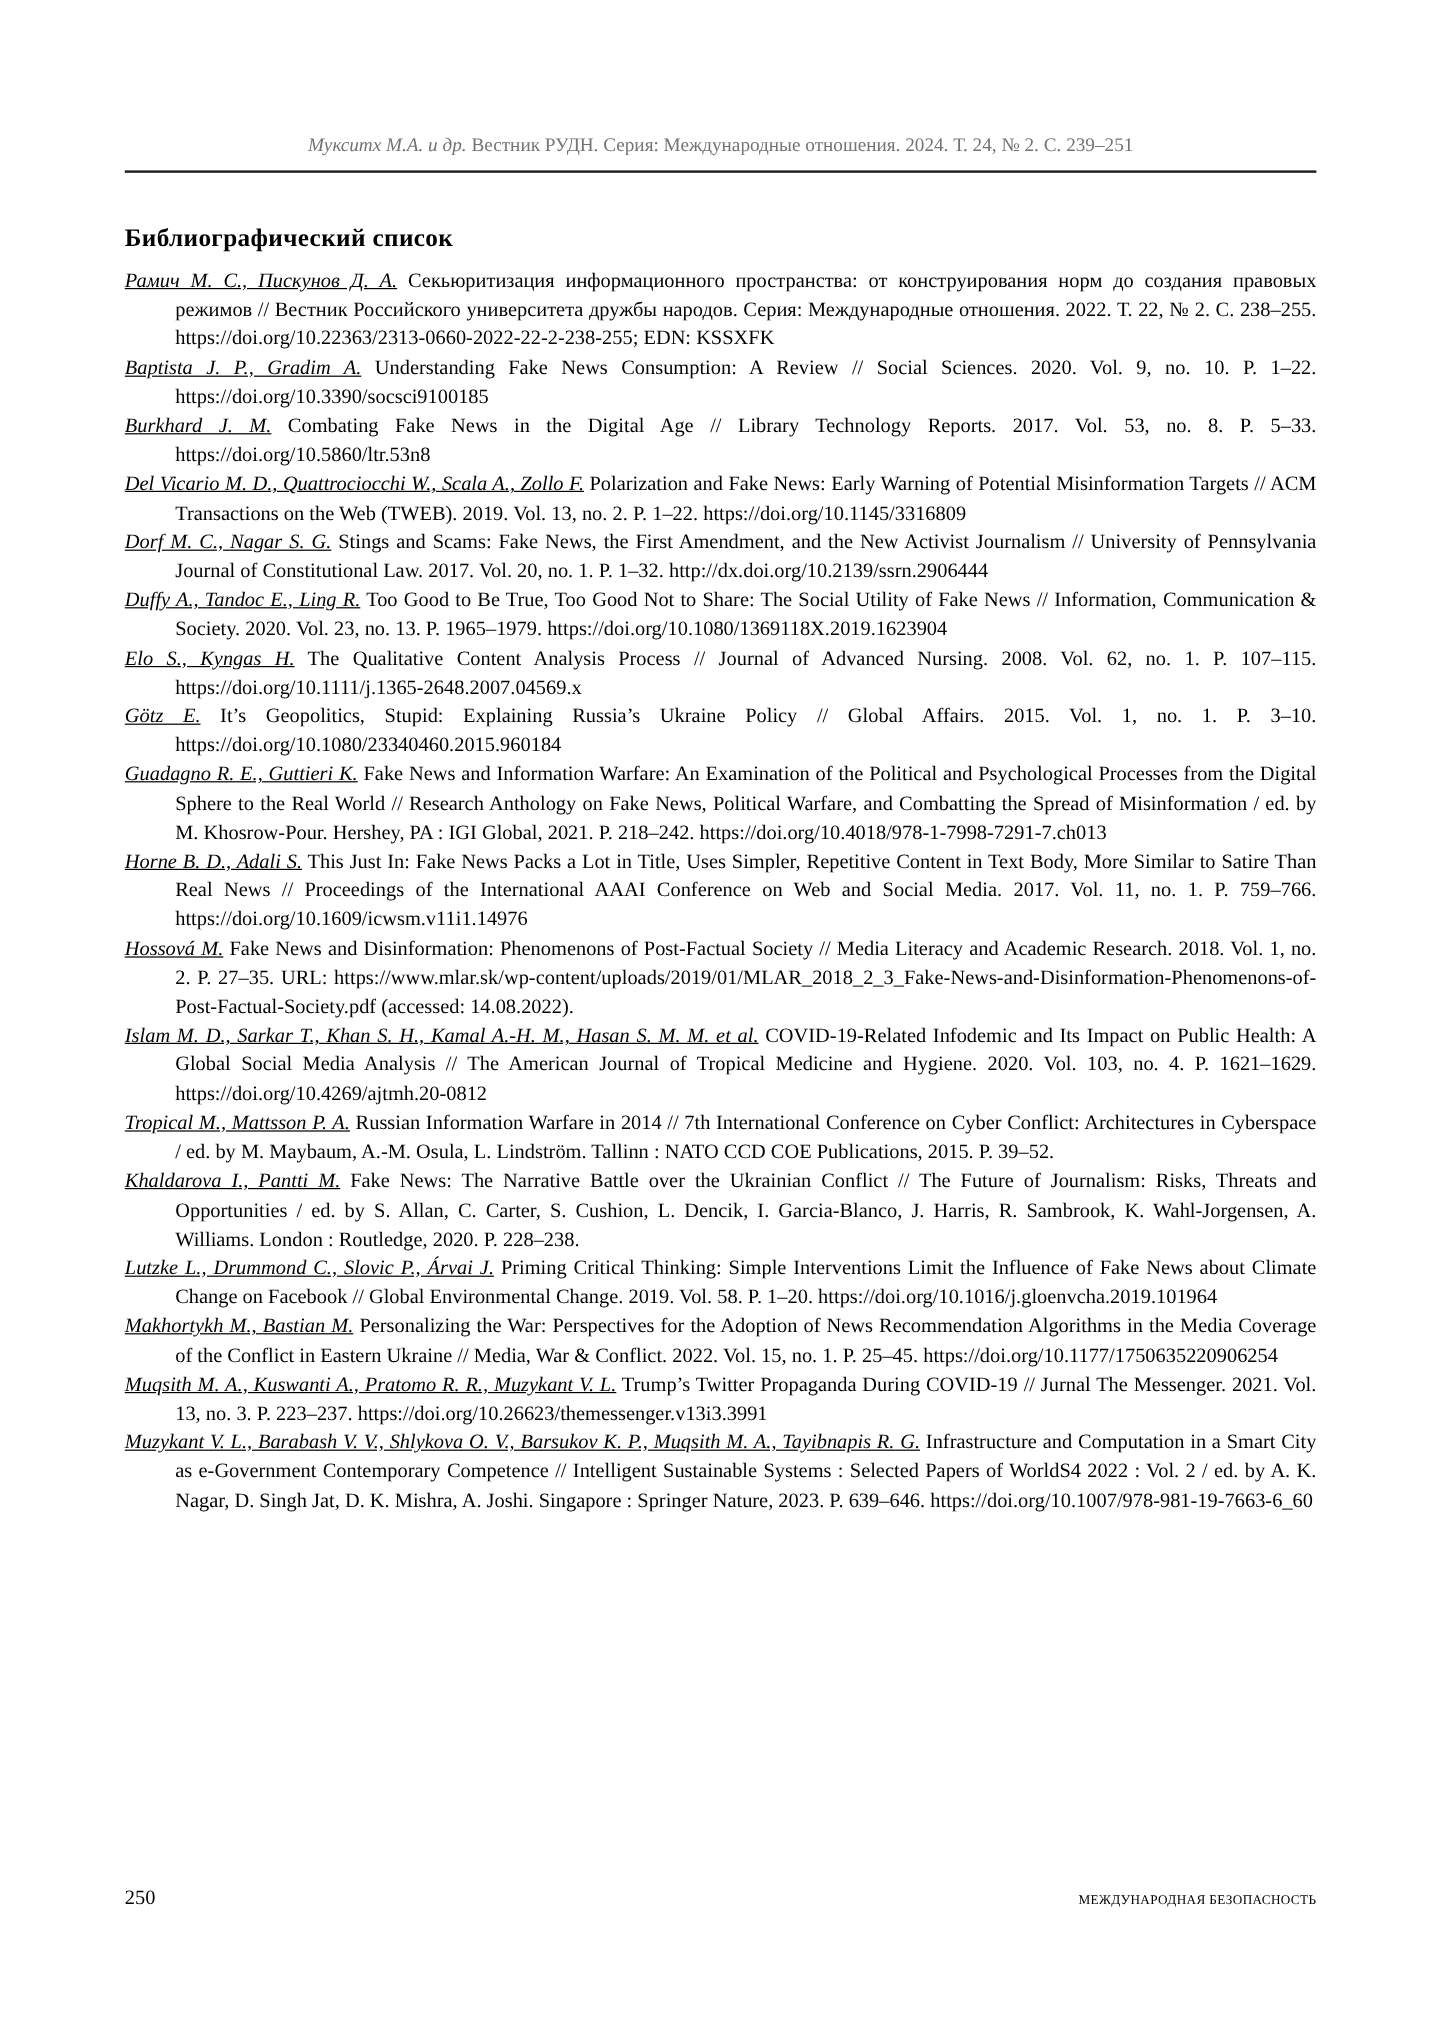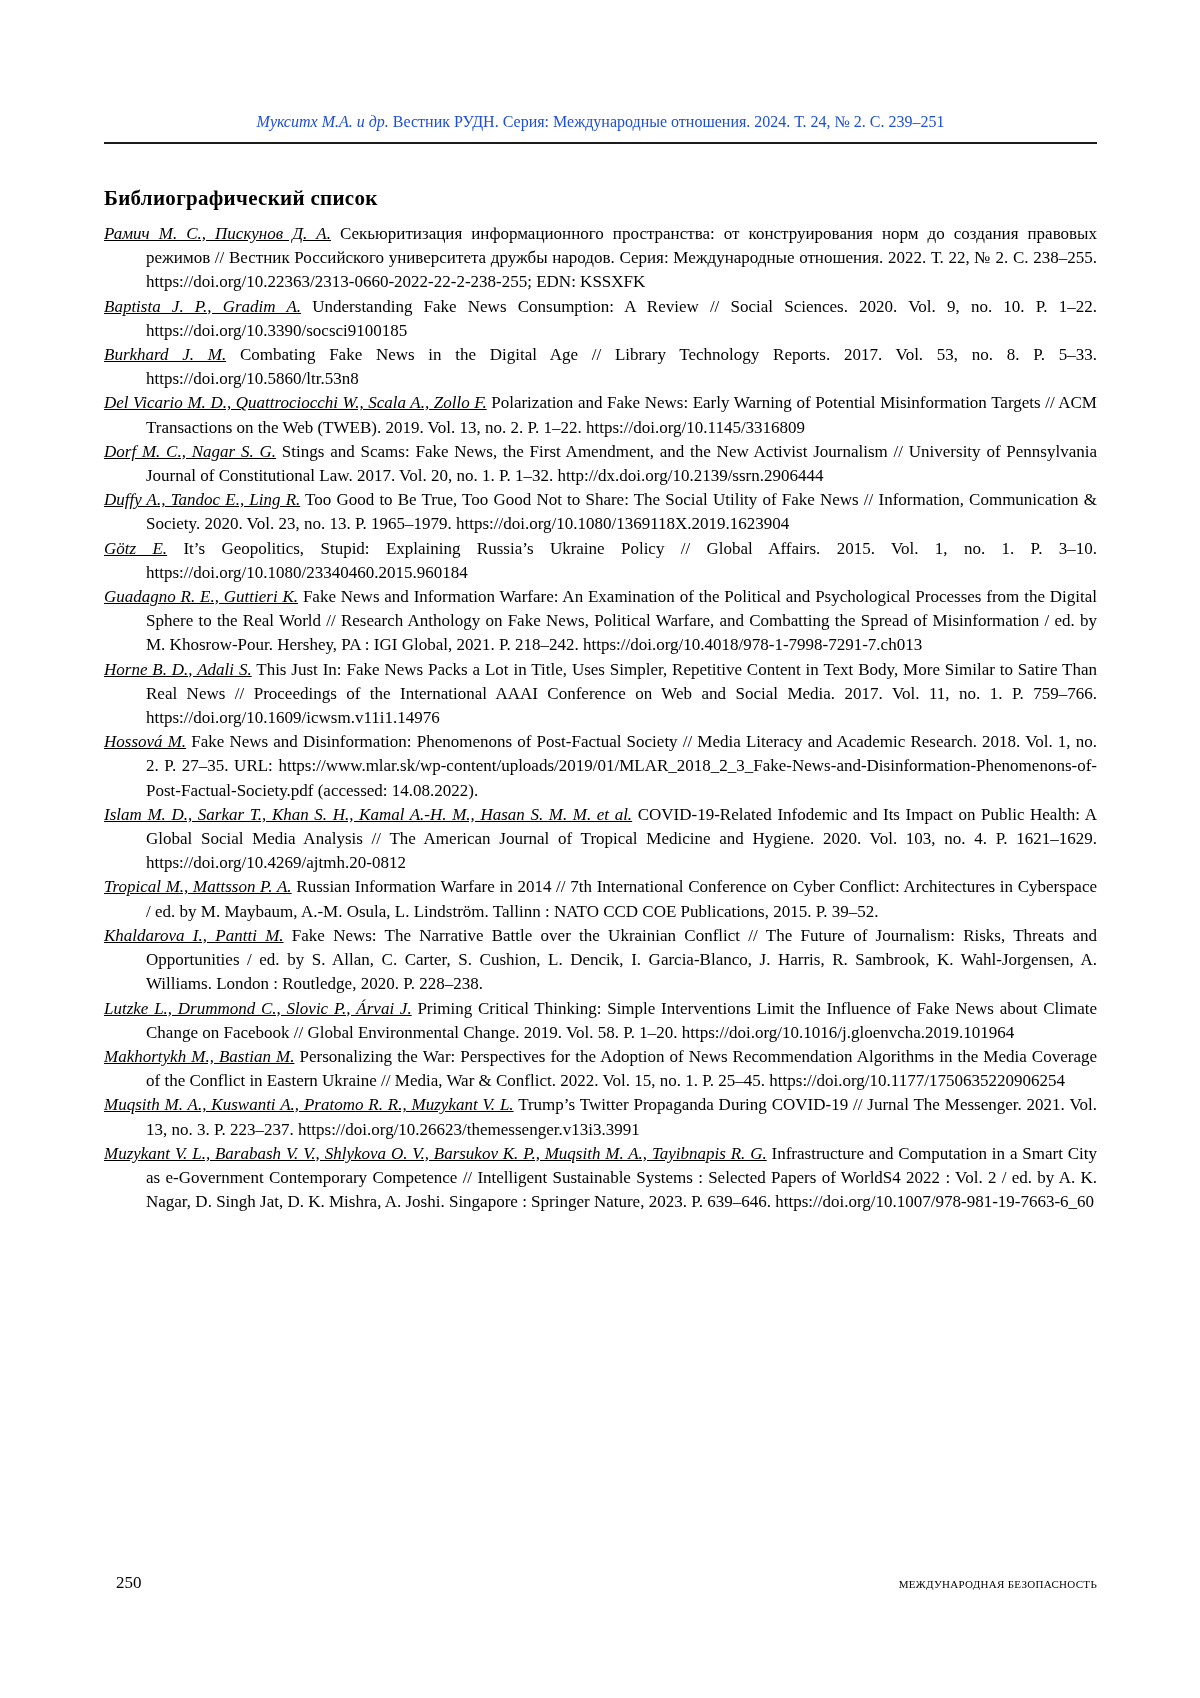--- a/index.html
+++ b/index.html
@@ -12,21 +12,21 @@
     font-family: "Liberation Serif", "DejaVu Serif", serif;
     box-sizing: border-box;
     padding: 112px 103px 0 104px;
     overflow: hidden;
   }
   .running-head {
     text-align: center;
     font-size: 16px;
     line-height: 20px;
     white-space: nowrap;
-    color: #1d4ed8;
+    color: #737373;
   }
   .rh-italic { font-style: italic; }
   .header-rule {
     border: none;
     border-top: 2px solid #1c1c1c;
     margin: 10px 0 0 0;
   }
   .section-title {
     font-size: 21px;
     font-weight: 700;
@@ -41,21 +41,21 @@
     text-align: justify;
   }
   .ref {
     margin: 0;
     padding-left: 42px;
     text-indent: -42px;
   }
   .ref-authors { font-style: italic; text-decoration: underline; }
   .page-footer {
     position: absolute;
-    left: 116px;
+    left: 104px;
     right: 103px;
     top: 1558px;
     display: flex;
     justify-content: space-between;
     align-items: baseline;
     font-size: 17px;
   }
   .footer-section {
     font-size: 11px;
     letter-spacing: 0.3px;
@@ -81,20 +81,21 @@
   <p class="ref"><span class="ref-authors">Baptista J. P., Gradim A.</span><span class="ref-text"> Understanding Fake News Consumption: A Review // Social Sciences. 2020. Vol. 9, no. 10. P. 1–22. https://doi.org/10.3390/socsci9100185</span></p>
 
   <p class="ref"><span class="ref-authors">Burkhard J. M.</span><span class="ref-text"> Combating Fake News in the Digital Age // Library Technology Reports. 2017. Vol. 53, no. 8. P. 5–33. https://doi.org/10.5860/ltr.53n8</span></p>
 
   <p class="ref"><span class="ref-authors">Del Vicario M. D., Quattrociocchi W., Scala A., Zollo F.</span><span class="ref-text"> Polarization and Fake News: Early Warning of Potential Misinformation Targets // ACM Transactions on the Web (TWEB). 2019. Vol. 13, no. 2. P. 1–22. https://doi.org/10.1145/3316809</span></p>
 
   <p class="ref"><span class="ref-authors">Dorf M. C., Nagar S. G.</span><span class="ref-text"> Stings and Scams: Fake News, the First Amendment, and the New Activist Journalism // University of Pennsylvania Journal of Constitutional Law. 2017. Vol. 20, no. 1. P. 1–32. http://dx.doi.org/10.2139/ssrn.2906444</span></p>
 
   <p class="ref"><span class="ref-authors">Duffy A., Tandoc E., Ling R.</span><span class="ref-text"> Too Good to Be True, Too Good Not to Share: The Social Utility of Fake News // Information, Communication &amp; Society. 2020. Vol. 23, no. 13. P. 1965–1979. https://doi.org/10.1080/1369118X.2019.1623904</span></p>
 
+  <p class="ref"><span class="ref-authors">Elo S., Kyngas H.</span><span class="ref-text"> The Qualitative Content Analysis Process // Journal of Advanced Nursing. 2008. Vol. 62, no. 1. P. 107–115. https://doi.org/10.1111/j.1365-2648.2007.04569.x</span></p>
 
   <p class="ref"><span class="ref-authors">Götz E.</span><span class="ref-text"> It’s Geopolitics, Stupid: Explaining Russia’s Ukraine Policy // Global Affairs. 2015. Vol. 1, no. 1. P. 3–10. https://doi.org/10.1080/23340460.2015.960184</span></p>
 
   <p class="ref"><span class="ref-authors">Guadagno R. E., Guttieri K.</span><span class="ref-text"> Fake News and Information Warfare: An Examination of the Political and Psychological Processes from the Digital Sphere to the Real World // Research Anthology on Fake News, Political Warfare, and Combatting the Spread of Misinformation / ed. by M. Khosrow-Pour. Hershey, PA : IGI Global, 2021. P. 218–242. https://doi.org/10.4018/978-1-7998-7291-7.ch013</span></p>
 
   <p class="ref"><span class="ref-authors">Horne B. D., Adali S.</span><span class="ref-text"> This Just In: Fake News Packs a Lot in Title, Uses Simpler, Repetitive Content in Text Body, More Similar to Satire Than Real News // Proceedings of the International AAAI Conference on Web and Social Media. 2017. Vol. 11, no. 1. P. 759–766. https://doi.org/10.1609/icwsm.v11i1.14976</span></p>
 
   <p class="ref"><span class="ref-authors">Hossová M.</span><span class="ref-text"> Fake News and Disinformation: Phenomenons of Post-Factual Society // Media Literacy and Academic Research. 2018. Vol. 1, no. 2. P. 27–35. URL: https://www.mlar.sk/wp-content/uploads/2019/01/MLAR_2018_2_3_Fake-News-and-Disinformation-Phenomenons-of-Post-Factual-Society.pdf (accessed: 14.08.2022).</span></p>
 
   <p class="ref"><span class="ref-authors">Islam M. D., Sarkar T., Khan S. H., Kamal A.-H. M., Hasan S. M. M. et al.</span><span class="ref-text"> COVID-19-Related Infodemic and Its Impact on Public Health: A Global Social Media Analysis // The American Journal of Tropical Medicine and Hygiene. 2020. Vol. 103, no. 4. P. 1621–1629. https://doi.org/10.4269/ajtmh.20-0812</span></p>

